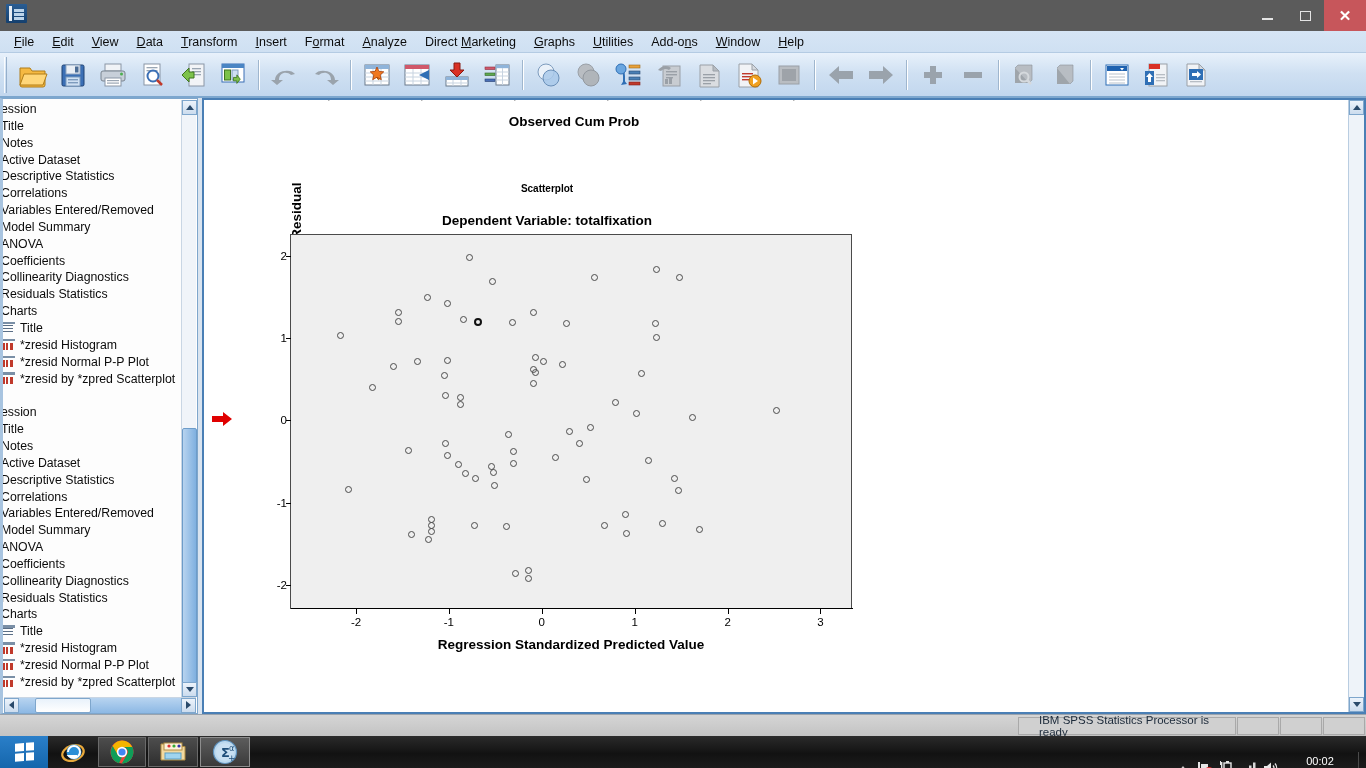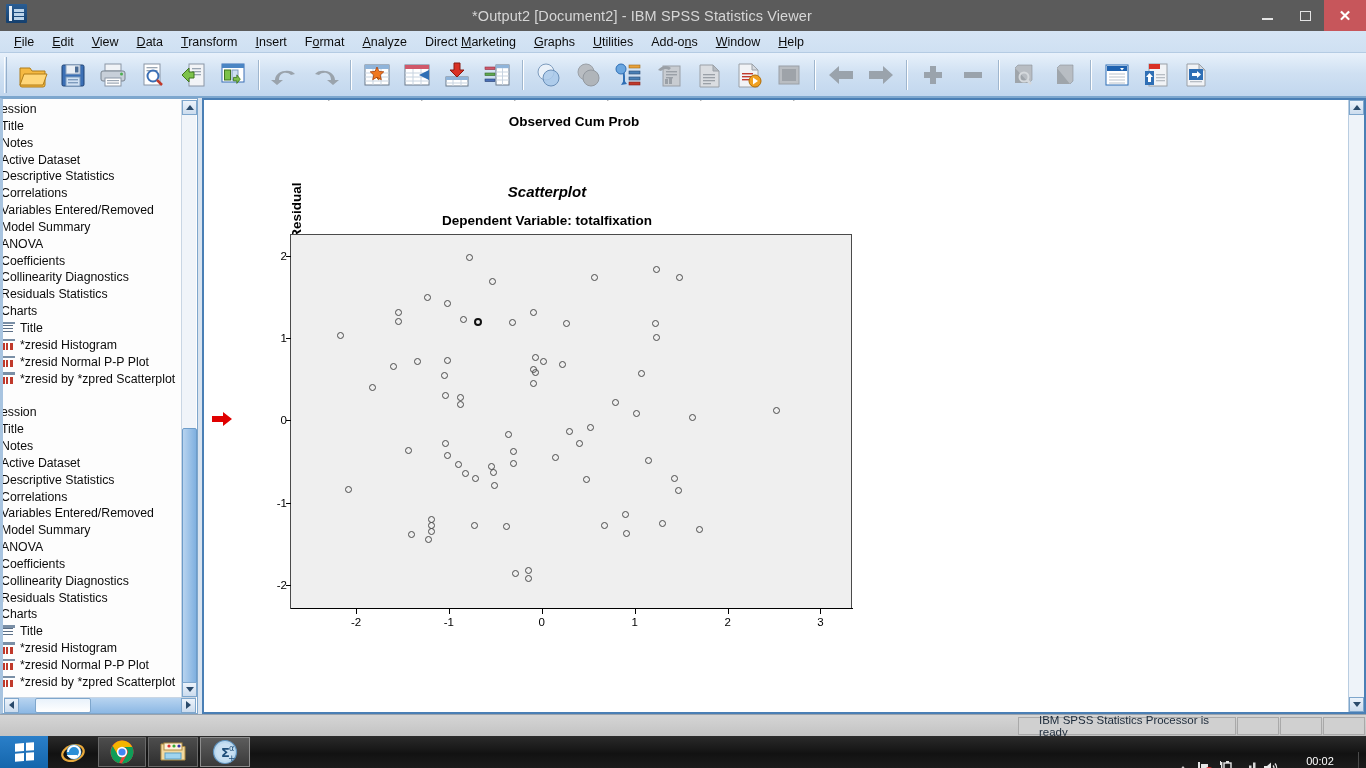--- a/index.html
+++ b/index.html
@@ -210,21 +210,21 @@
     width: 22px; height: 16px;
   }
 
   .chart-block { position: absolute; left: 0; top: 0; width: 1164px; }
   .cum-prob-label {
     position: absolute; top: 14px; left: 0; width: 740px;
     text-align: center; font-size: 13.5px; font-weight: bold; color: #000;
   }
   .sp-title {
     position: absolute; top: 83px; left: 0; width: 686px;
-    text-align: center; font-size: 15px; font-weight: bold; color: #000; font-style: italic;
+    text-align: center; font-size: 10px; font-weight: bold; color: #000;
   }
   .sp-subtitle {
     position: absolute; top: 113px; left: 0; width: 686px;
     text-align: center; font-size: 13.5px; font-weight: bold; color: #000;
   }
 
   .plot-wrap { position: absolute; left: 86px; top: 134px; width: 650px; height: 380px; }
   .ylabel {
     position: absolute; left: -39px; top: 52px;
     width: 280px; text-align: center;
@@ -327,21 +327,20 @@
 </style>
 </head>
 <body>
 
 <div id="app">
 
   <div class="titlebar">
     <div class="tb-icon">
       <div class="spss-logo"></div>
     </div>
-    <div class="tb-title">*Output2 [Document2] - IBM SPSS Statistics Viewer</div>
     <div class="tb-buttons">
       <div class="tb-btn">
           <div class="min-glyph"></div>
         </div>
       <div class="tb-btn">
           <div class="max-glyph"></div>
         </div>
       <div class="tb-btn close">
           <span class="close-glyph">✕</span>
         </div>
@@ -908,20 +907,21 @@
                 <div class="xtick-mark" style="left: 157.917px;"></div>
                 <div class="xtick" style="left: 250.81px;">0</div>
                 <div class="xtick-mark" style="left: 250.81px;"></div>
                 <div class="xtick" style="left: 343.702px;">1</div>
                 <div class="xtick-mark" style="left: 343.702px;"></div>
                 <div class="xtick" style="left: 436.595px;">2</div>
                 <div class="xtick-mark" style="left: 436.595px;"></div>
                 <div class="xtick" style="left: 529.488px;">3</div>
                 <div class="xtick-mark" style="left: 529.488px;"></div>
               </div>
+            <div class="xlabel">Regression Standardized Predicted Value</div>
           </div>
         </div>
 
       </div>
 
       <div class="doc-vsb">
         <div class="vsb-arrow">
             <div class="caret up"></div>
           </div>
         <div class="vsb-arrow bot">

